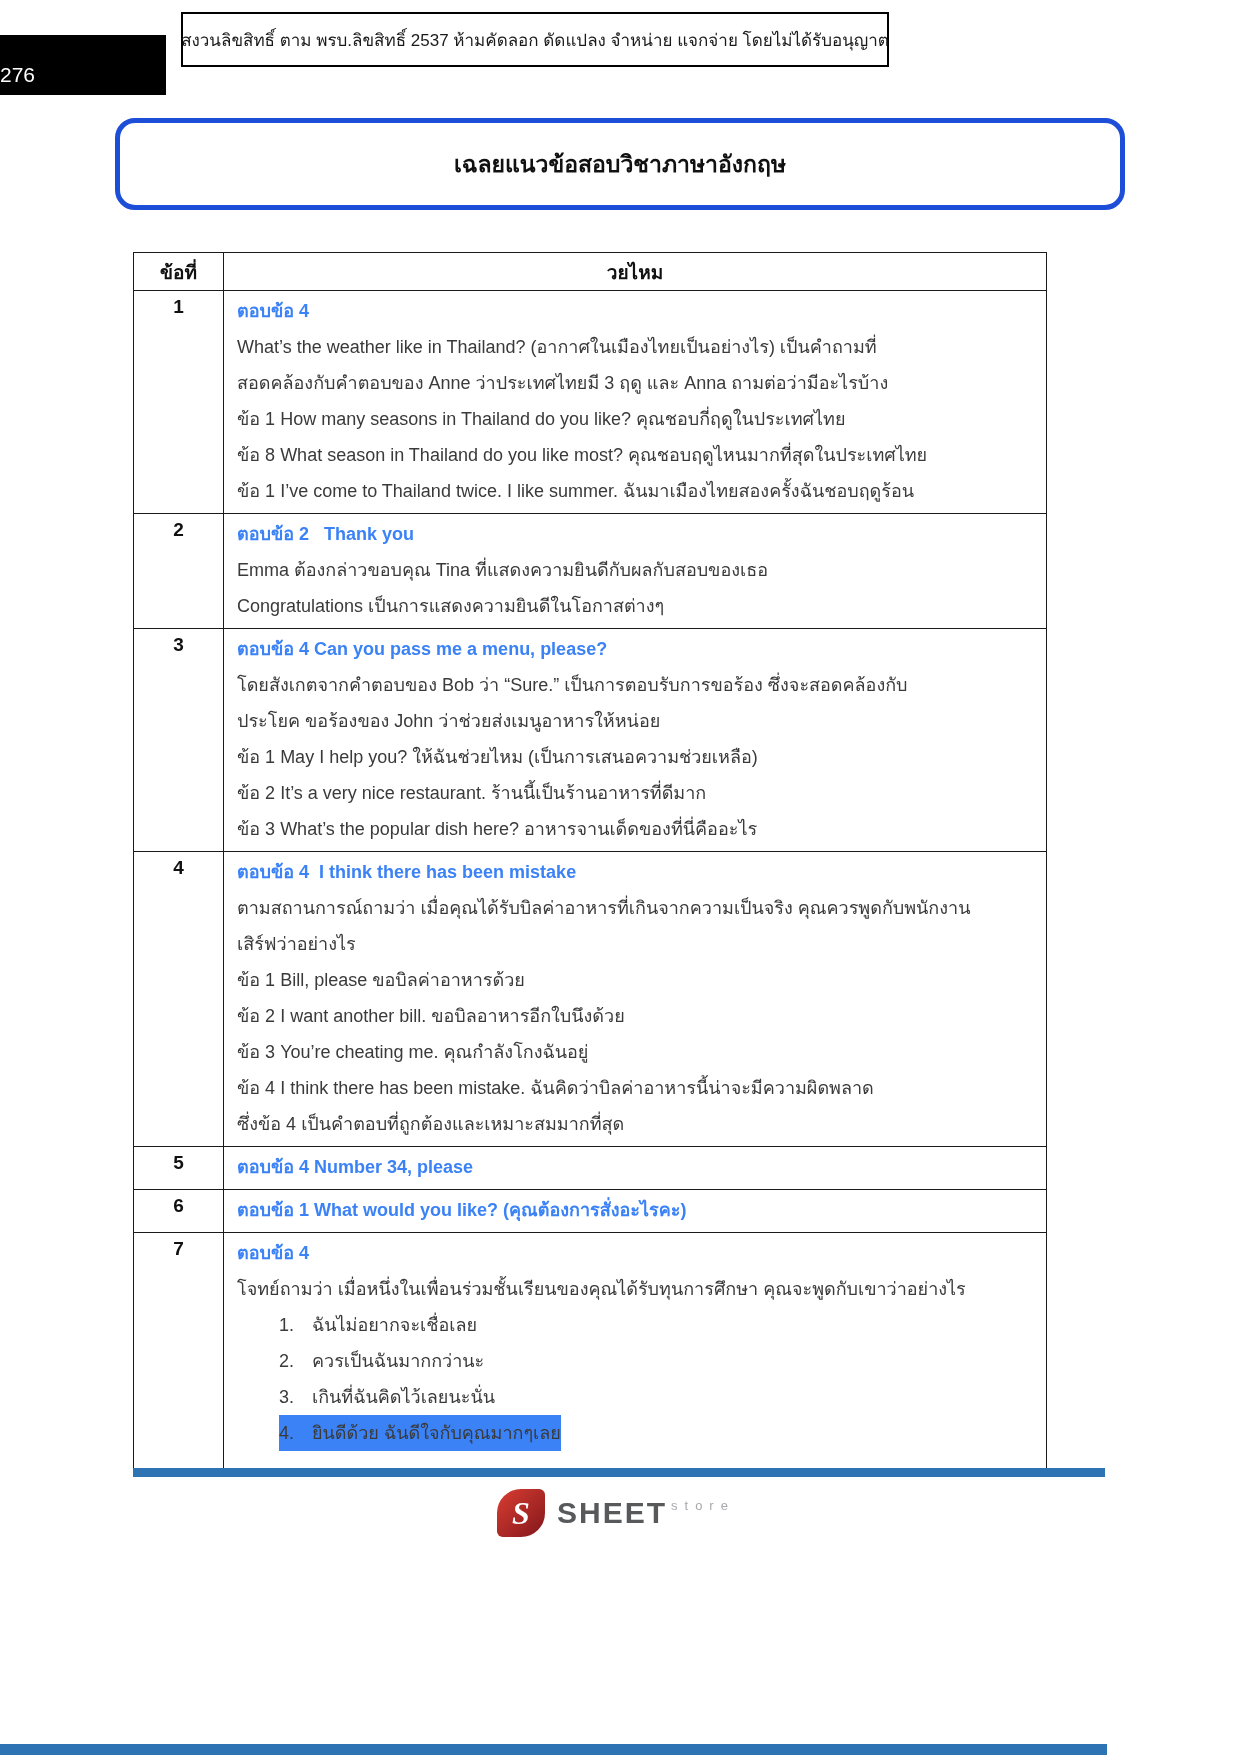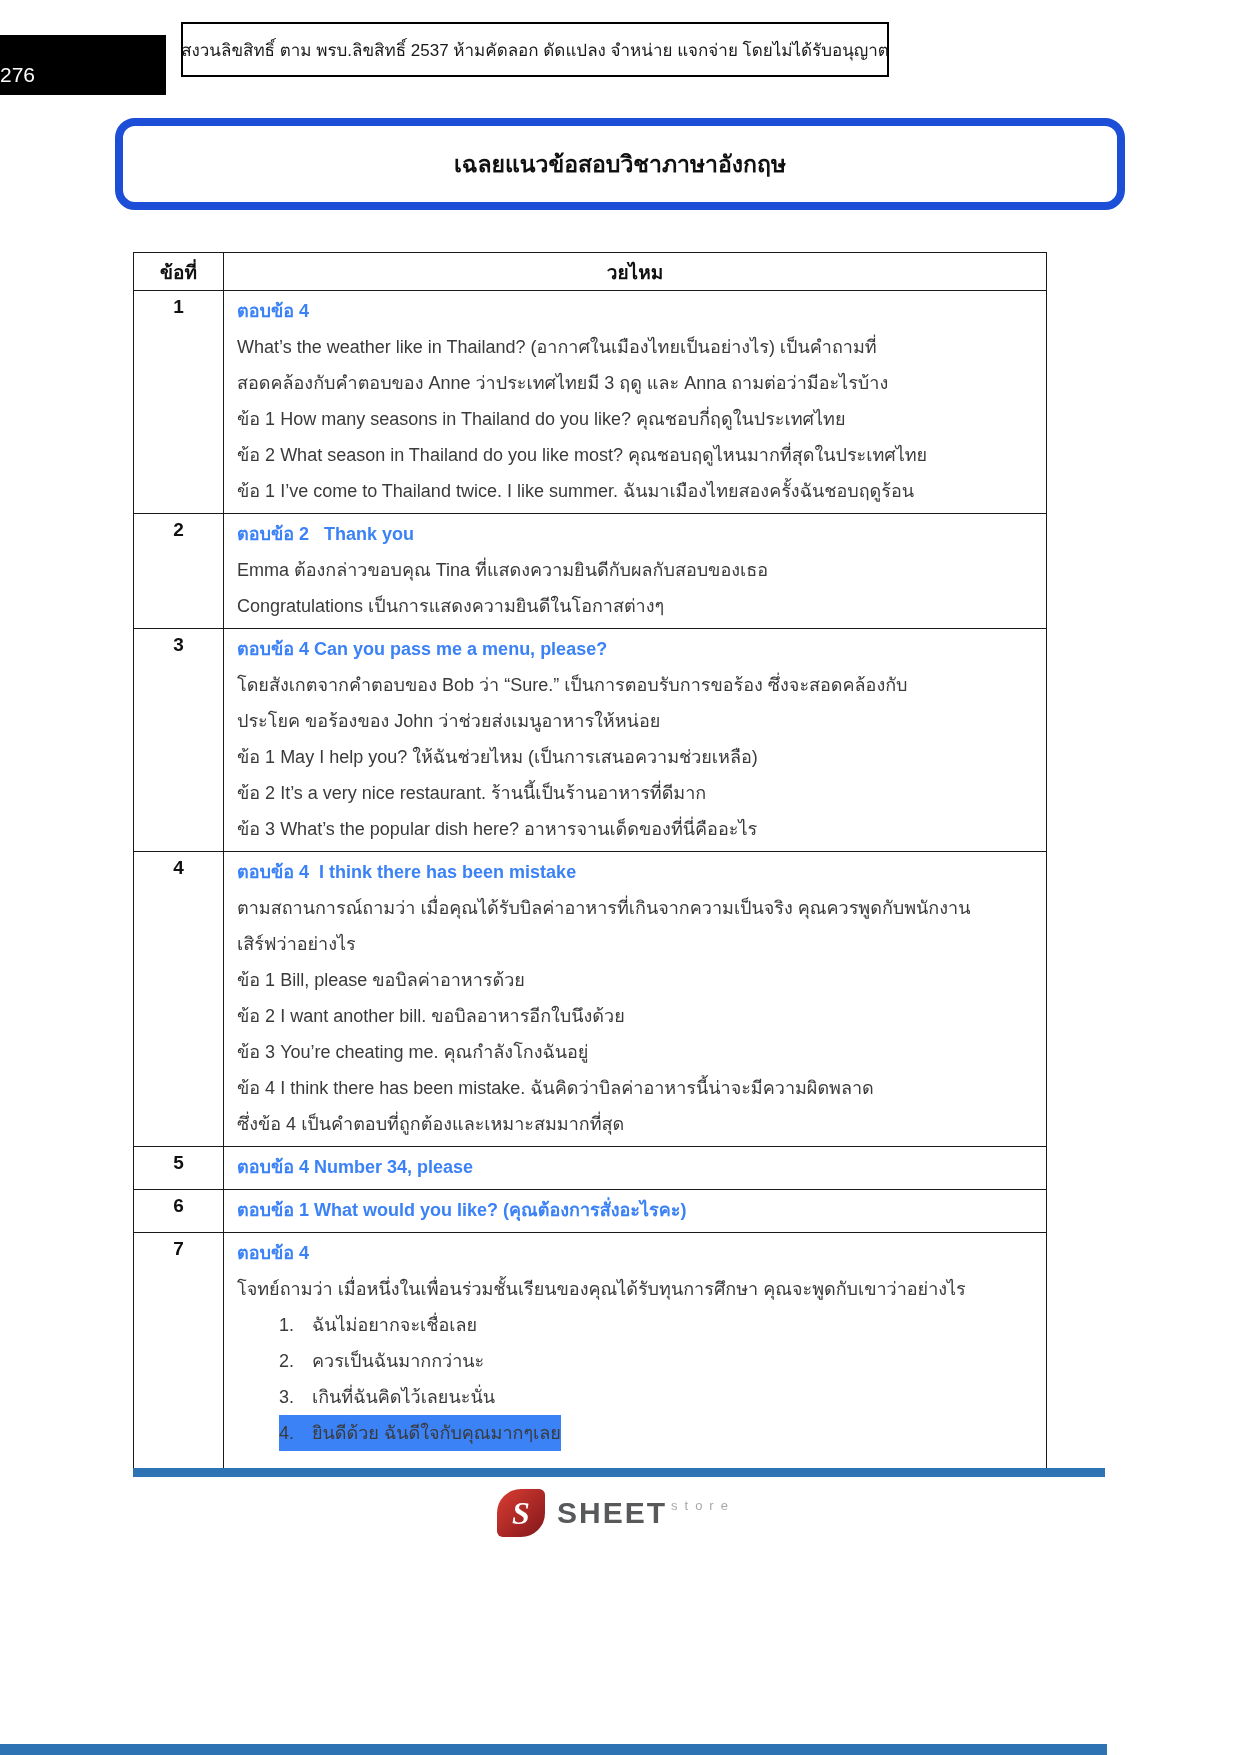--- a/index.html
+++ b/index.html
@@ -22,37 +22,37 @@
     background: #000000;
     color: #ffffff;
     display: flex;
     align-items: flex-end;
     justify-content: flex-start;
     padding-bottom: 8px;
     font-size: 21px;
   }
   .copyright-box {
     position: absolute;
-    left: 181px; top: 22px;
+    left: 181px; top: 12px;
     width: 708px; height: 55px;
     border: 2px solid #000000;
     display: flex;
     align-items: center;
     justify-content: center;
     font-size: 17px;
     color: #1a1a1a;
     white-space: nowrap;
   }
 
   
   .title-box {
     position: absolute;
     left: 115px; top: 118px;
     width: 1010px; height: 92px;
-    border: 8px solid #1d4ed8;
+    border: 5px solid #1d4ed8;
     border-radius: 20px;
     background: #ffffff;
     display: flex;
     align-items: center;
     justify-content: center;
   }
   .title-box .title-text {
     font-size: 23px;
     font-weight: bold;
     color: #111111;
@@ -180,21 +180,21 @@
       </tr>
     </thead>
     <tbody>
       <tr>
         <td class="cell-no">1</td>
         <td class="cell-ans">
           <div class="ans-title">ตอบข้อ 4</div>
           <div class="ans-line">What’s the weather like in Thailand? (อากาศในเมืองไทยเป็นอย่างไร) เป็นคำถามที่</div>
           <div class="ans-line">สอดคล้องกับคำตอบของ Anne ว่าประเทศไทยมี 3 ฤดู และ Anna ถามต่อว่ามีอะไรบ้าง</div>
           <div class="ans-line">ข้อ 1 How many seasons in Thailand do you like? คุณชอบกี่ฤดูในประเทศไทย</div>
-          <div class="ans-line">ข้อ 2 What season in Thailand do you like most? คุณชอบฤดูไหนมากที่สุดในประเทศไทย</div>
+          <div class="ans-line">ข้อ 8 What season in Thailand do you like most? คุณชอบฤดูไหนมากที่สุดในประเทศไทย</div>
           <div class="ans-line">ข้อ 1 I’ve come to Thailand twice. I like summer. ฉันมาเมืองไทยสองครั้งฉันชอบฤดูร้อน</div>
         </td>
       </tr>
       <tr>
         <td class="cell-no">2</td>
         <td class="cell-ans">
           <div class="ans-title">ตอบข้อ 2   Thank you</div>
           <div class="ans-line">Emma ต้องกล่าวขอบคุณ Tina ที่แสดงความยินดีกับผลกับสอบของเธอ</div>
           <div class="ans-line">Congratulations เป็นการแสดงความยินดีในโอกาสต่างๆ</div>
         </td>

